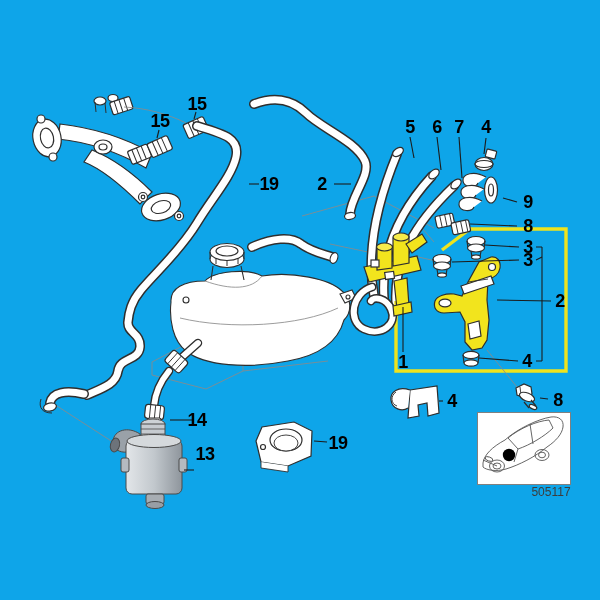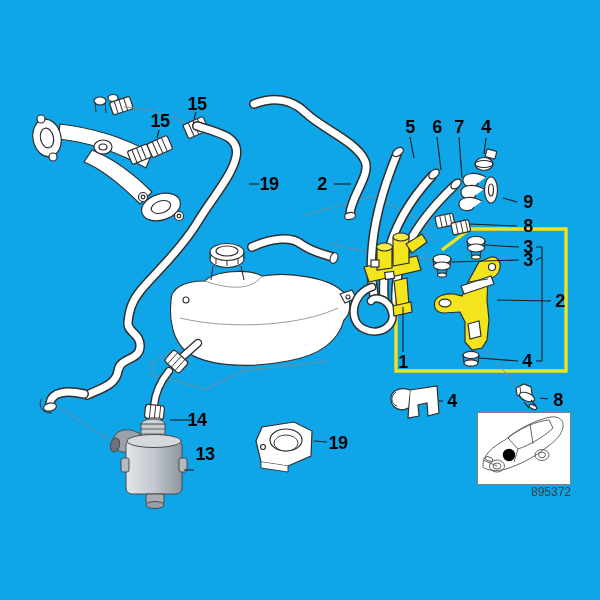--- a/index.html
+++ b/index.html
@@ -310,14 +310,14 @@
 <div class="callout" style="left:528px;top:260px">3</div>
 <div class="callout" style="left:560px;top:301px">2</div>
 <div class="callout" style="left:403px;top:362px">1</div>
 <div class="callout" style="left:527px;top:361px">4</div>
 <div class="callout" style="left:452px;top:401px">4</div>
 <div class="callout" style="left:558px;top:400px">8</div>
 <div class="callout" style="left:197px;top:420px">14</div>
 <div class="callout" style="left:205px;top:454px">13</div>
 <div class="callout" style="left:338px;top:443px">19</div>
 
-<div class="code" style="left:551px;top:492px">895372</div>
+<div class="code" style="left:551px;top:492px">505117</div>
 </div>
 
 </body></html>

